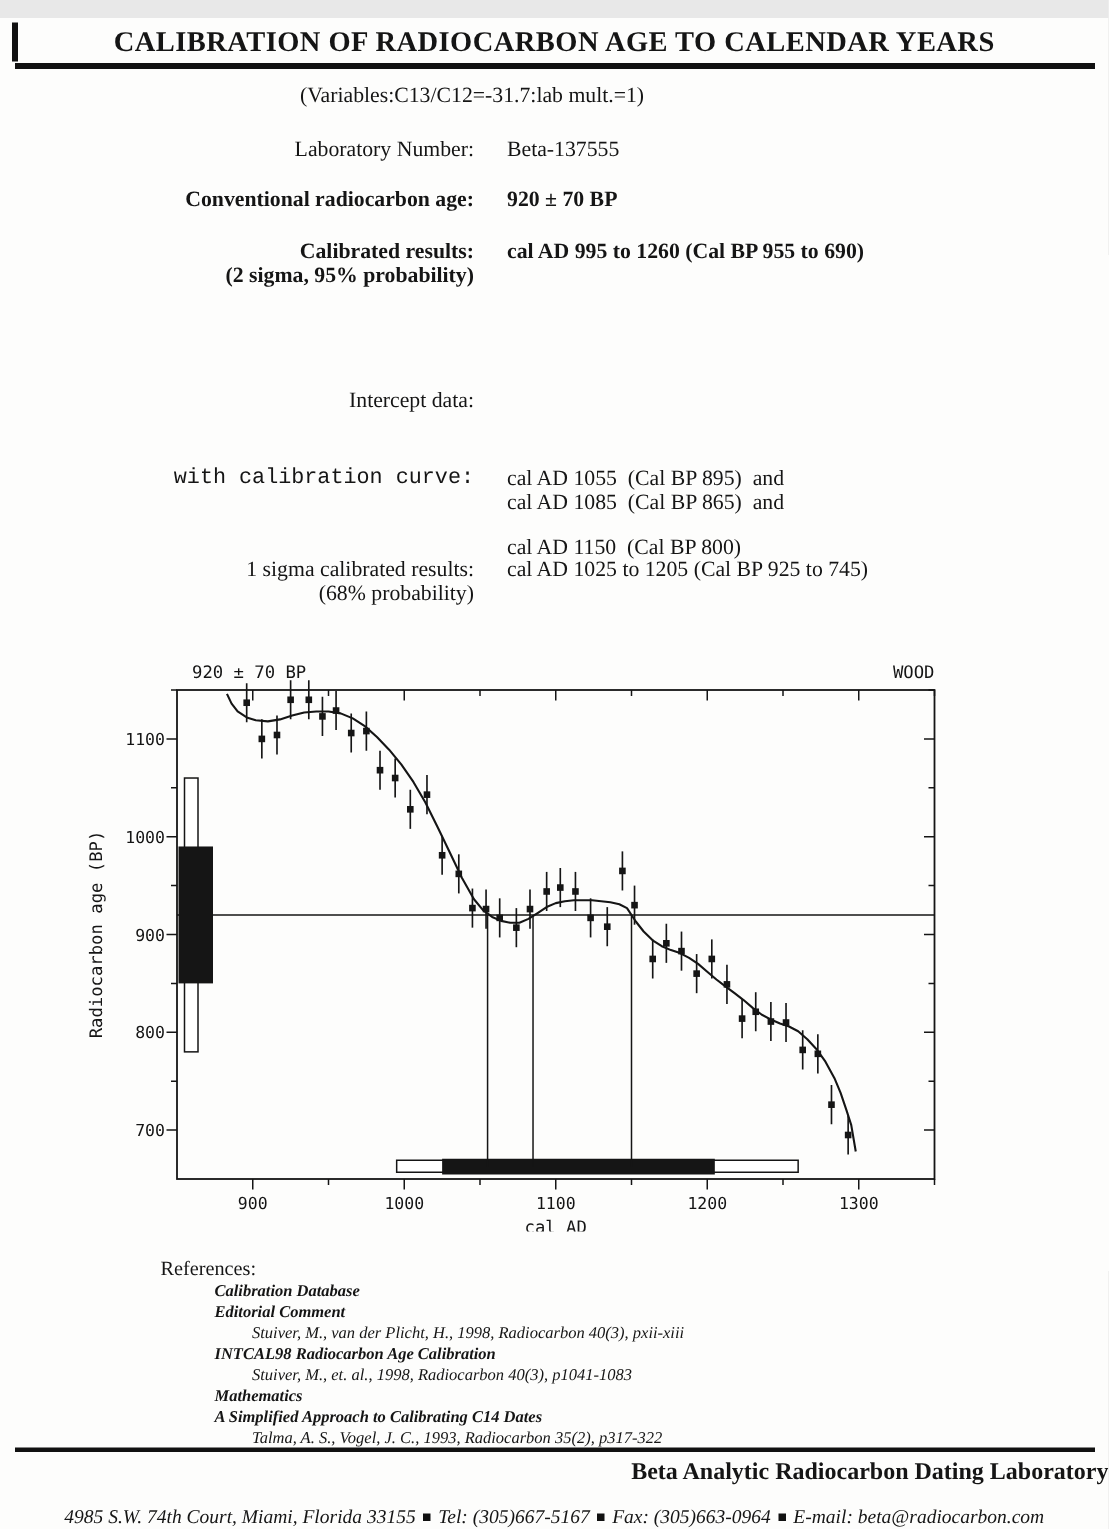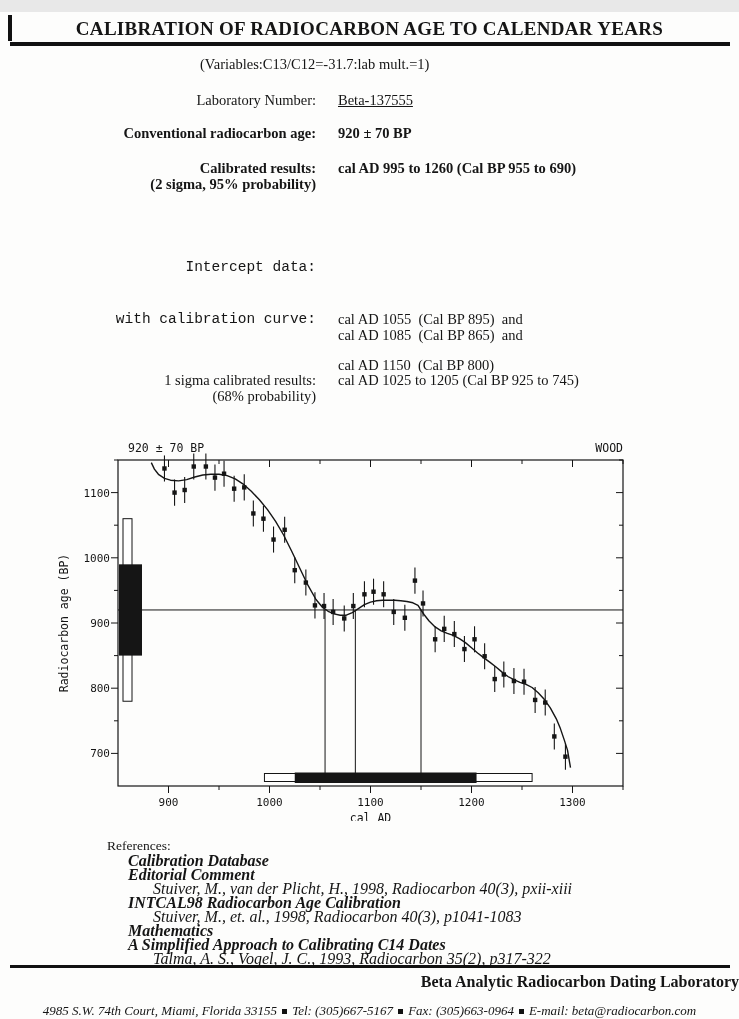--- a/index.html
+++ b/index.html
@@ -13,21 +13,21 @@
     font-size:19px;font-weight:bold;letter-spacing:.3px;
   }
   .rule-top{position:absolute;left:10px;right:9px;top:30px;height:4px;background:#111;}
   .rule-bottom{position:absolute;left:10px;right:9px;top:953px;height:3px;background:#111;}
   .variables-line{position:absolute;left:200px;top:44px;font-size:14.5px;}
   .label-col{position:absolute;left:0;width:316px;text-align:right;font-size:14.5px;line-height:16px;}
   .value-col{position:absolute;left:338px;font-size:14.5px;line-height:16px;white-space:pre;}
   .bold{font-weight:bold;}
   .chart-wrap{position:absolute;left:55px;top:424px;width:580px;height:385px;}
   .refs-heading{position:absolute;left:107px;top:826px;font-size:13.5px;}
-  .refs-list{position:absolute;left:128px;top:842px;font-size:16px;line-height:14px;}
+  .refs-list{position:absolute;left:143px;top:842px;font-size:11px;line-height:14px;}
   .ref-title{font-weight:bold;font-style:italic;}
   .ref-citation{font-style:italic;padding-left:25px;}
   .footer-org{
     position:absolute;left:0;top:961px;width:100%;text-align:right;
     font-size:16px;font-weight:bold;
   }
   .footer-contact{
     position:absolute;left:0;top:991px;width:100%;text-align:center;
     font-size:13px;font-style:italic;white-space:nowrap;
   }
@@ -40,30 +40,30 @@
 <div class="page">
 
   <div class="scan-mark"></div>
 
   <div class="doc-title">CALIBRATION OF RADIOCARBON AGE TO CALENDAR YEARS</div>
   <div class="rule-top"></div>
 
   <div class="variables-line">(Variables:C13/C12=-31.7:lab mult.=1)</div>
 
   <div class="label-col" style="top:80px;">Laboratory Number:</div>
-  <div class="value-col" style="top:80px;text-decoration:underline;">Beta-137555</div>
+  <div class="value-col" style="top:80px;">Beta-137555</div>
 
   <div class="label-col bold" style="top:113px;">Conventional radiocarbon age:</div>
   <div class="value-col bold" style="top:113px;">920 ± 70 BP</div>
 
   <div class="label-col bold" style="top:148px;">Calibrated results:</div>
   <div class="label-col bold" style="top:164px;">(2 sigma, 95% probability)</div>
   <div class="value-col bold" style="top:148px;">cal AD 995 to 1260 (Cal BP 955 to 690)</div>
 
-  <div class="label-col" style="top:247px;font-family:Liberation Mono, monospace;">Intercept data:</div>
+  <div class="label-col" style="top:247px;">Intercept data:</div>
 
   <div class="label-col" style="top:299px;font-family:Liberation Mono, monospace;">with calibration curve:</div>
   <div class="value-col" style="top:299px;">cal AD 1055  (Cal BP 895)  and</div>
   <div class="value-col" style="top:315px;">cal AD 1085  (Cal BP 865)  and</div>
   <div class="value-col" style="top:345px;">cal AD 1150  (Cal BP 800)</div>
 
   <div class="label-col" style="top:360px;">1 sigma calibrated results:</div>
   <div class="label-col" style="top:376px;padding-right:14px;">(68% probability)</div>
   <div class="value-col" style="top:360px;">cal AD 1025 to 1205 (Cal BP 925 to 745)</div>
 

